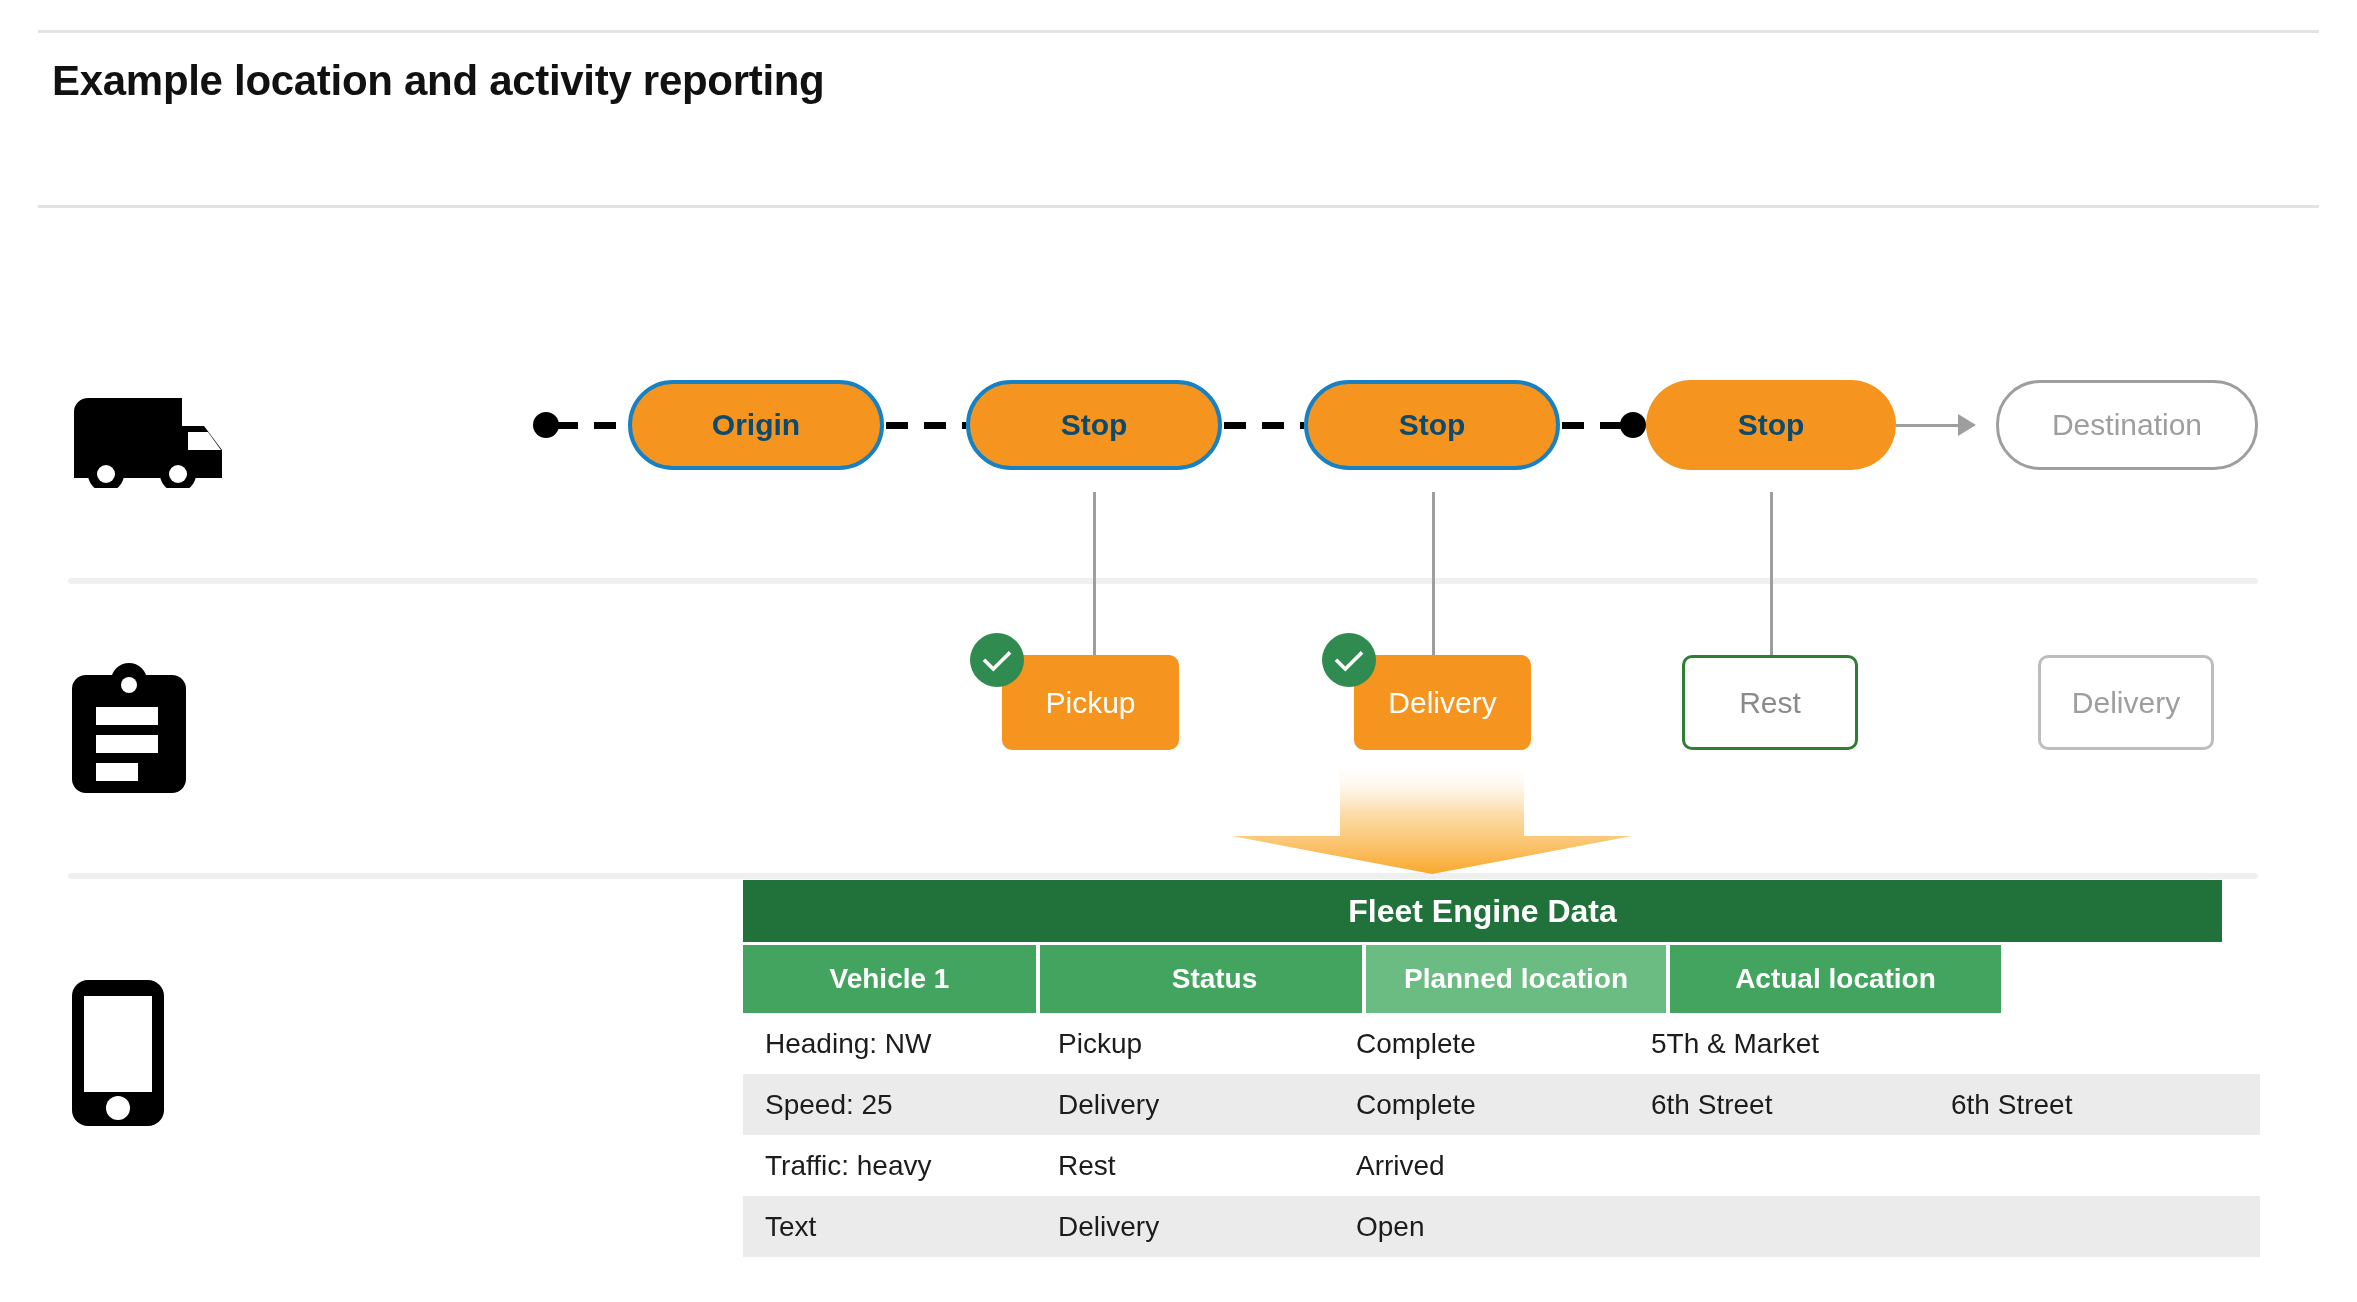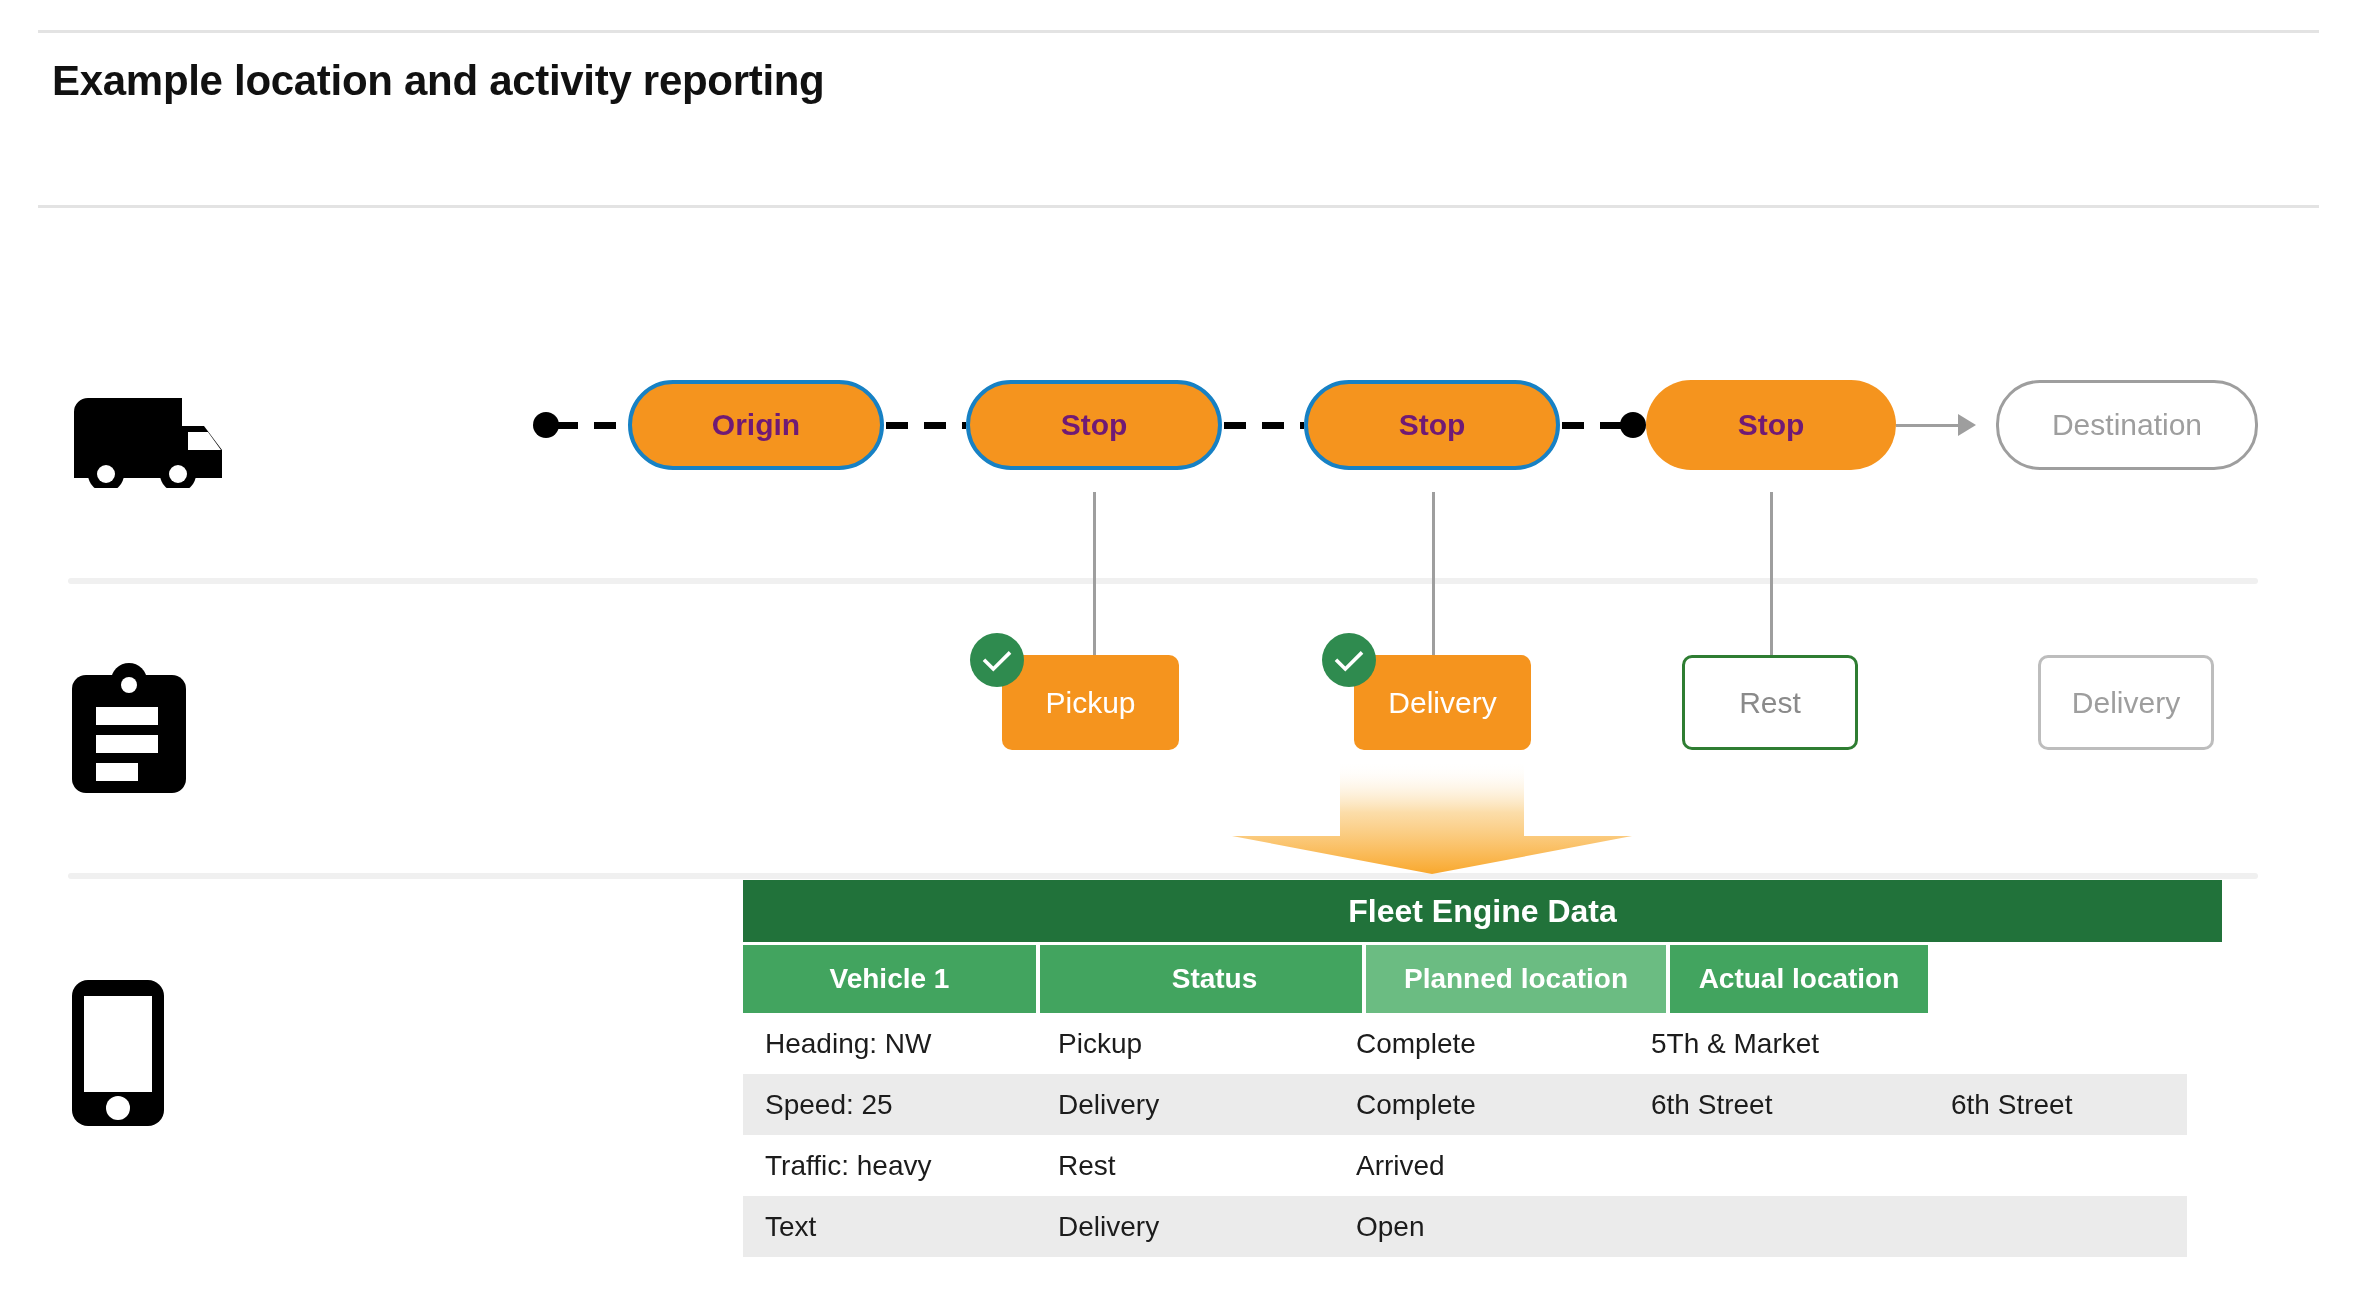--- a/index.html
+++ b/index.html
@@ -22,21 +22,21 @@
   
   .rail-icon{position:absolute;}
   #truck-icon{left:70px;top:398px;width:152px;height:90px;}
   #clipboard-icon{left:70px;top:663px;width:118px;height:132px;}
   #phone-icon{left:70px;top:978px;width:96px;height:150px;}
 
   
   #route-row{position:absolute;left:0;top:380px;width:2357px;height:120px;}
   .chip{position:absolute;top:0;height:90px;border-radius:45px;display:flex;
         align-items:center;justify-content:center;box-sizing:border-box;}
-  .chip-orange{background:#F5941E;color:#701a75;font-size:30px;font-weight:700;}
+  .chip-orange{background:#F5941E;color:#0c4a6e;font-size:30px;font-weight:700;}
   .chip-bordered{border:4px solid #1781c4;}
   .chip-dest{background:#ffffff;border:3px solid #9e9e9e;color:#9e9e9e;
              font-size:30px;font-weight:500;border-radius:45px;}
   .dot{position:absolute;width:26px;height:26px;border-radius:50%;background:#000000;top:32px;}
   .dash{position:absolute;top:42px;height:7px;
         background:repeating-linear-gradient(to right,#000 0 22px,transparent 22px 38px);}
   .arrow-line{position:absolute;top:44px;height:3px;background:#9e9e9e;}
   .arrow-head{position:absolute;top:34px;width:0;height:0;
               border-top:11px solid transparent;border-bottom:11px solid transparent;
               border-left:18px solid #9e9e9e;}
@@ -72,21 +72,21 @@
   .t-head .cell.g1{background:#42a45f;}
   .t-head .cell.g2{background:#6bbc82;}
   .t-body .cell{height:61px;display:flex;align-items:center;
                 font-size:28px;color:#1c1c1c;padding-left:22px;box-sizing:border-box;}
   .t-body .row-white .cell{background:#ffffff;}
   .t-body .row-grey .cell{background:#ebebeb;}
   .c0{width:293px;}
   .c1{width:298px;}
   .c2{width:295px;padding-left:27px;}
   .c3{width:300px;}
-  .c4{width:258px;}
+  .c4{width:331px;}
 </style>
 </head>
 <body>
 
 <div class="rule" id="rule-top"></div>
 <div id="page-title">Example location and activity reporting</div>
 <div class="rule" id="rule-under-title"></div>
 
 <div class="band" id="band-1"></div>
 <div class="band" id="band-2"></div>

